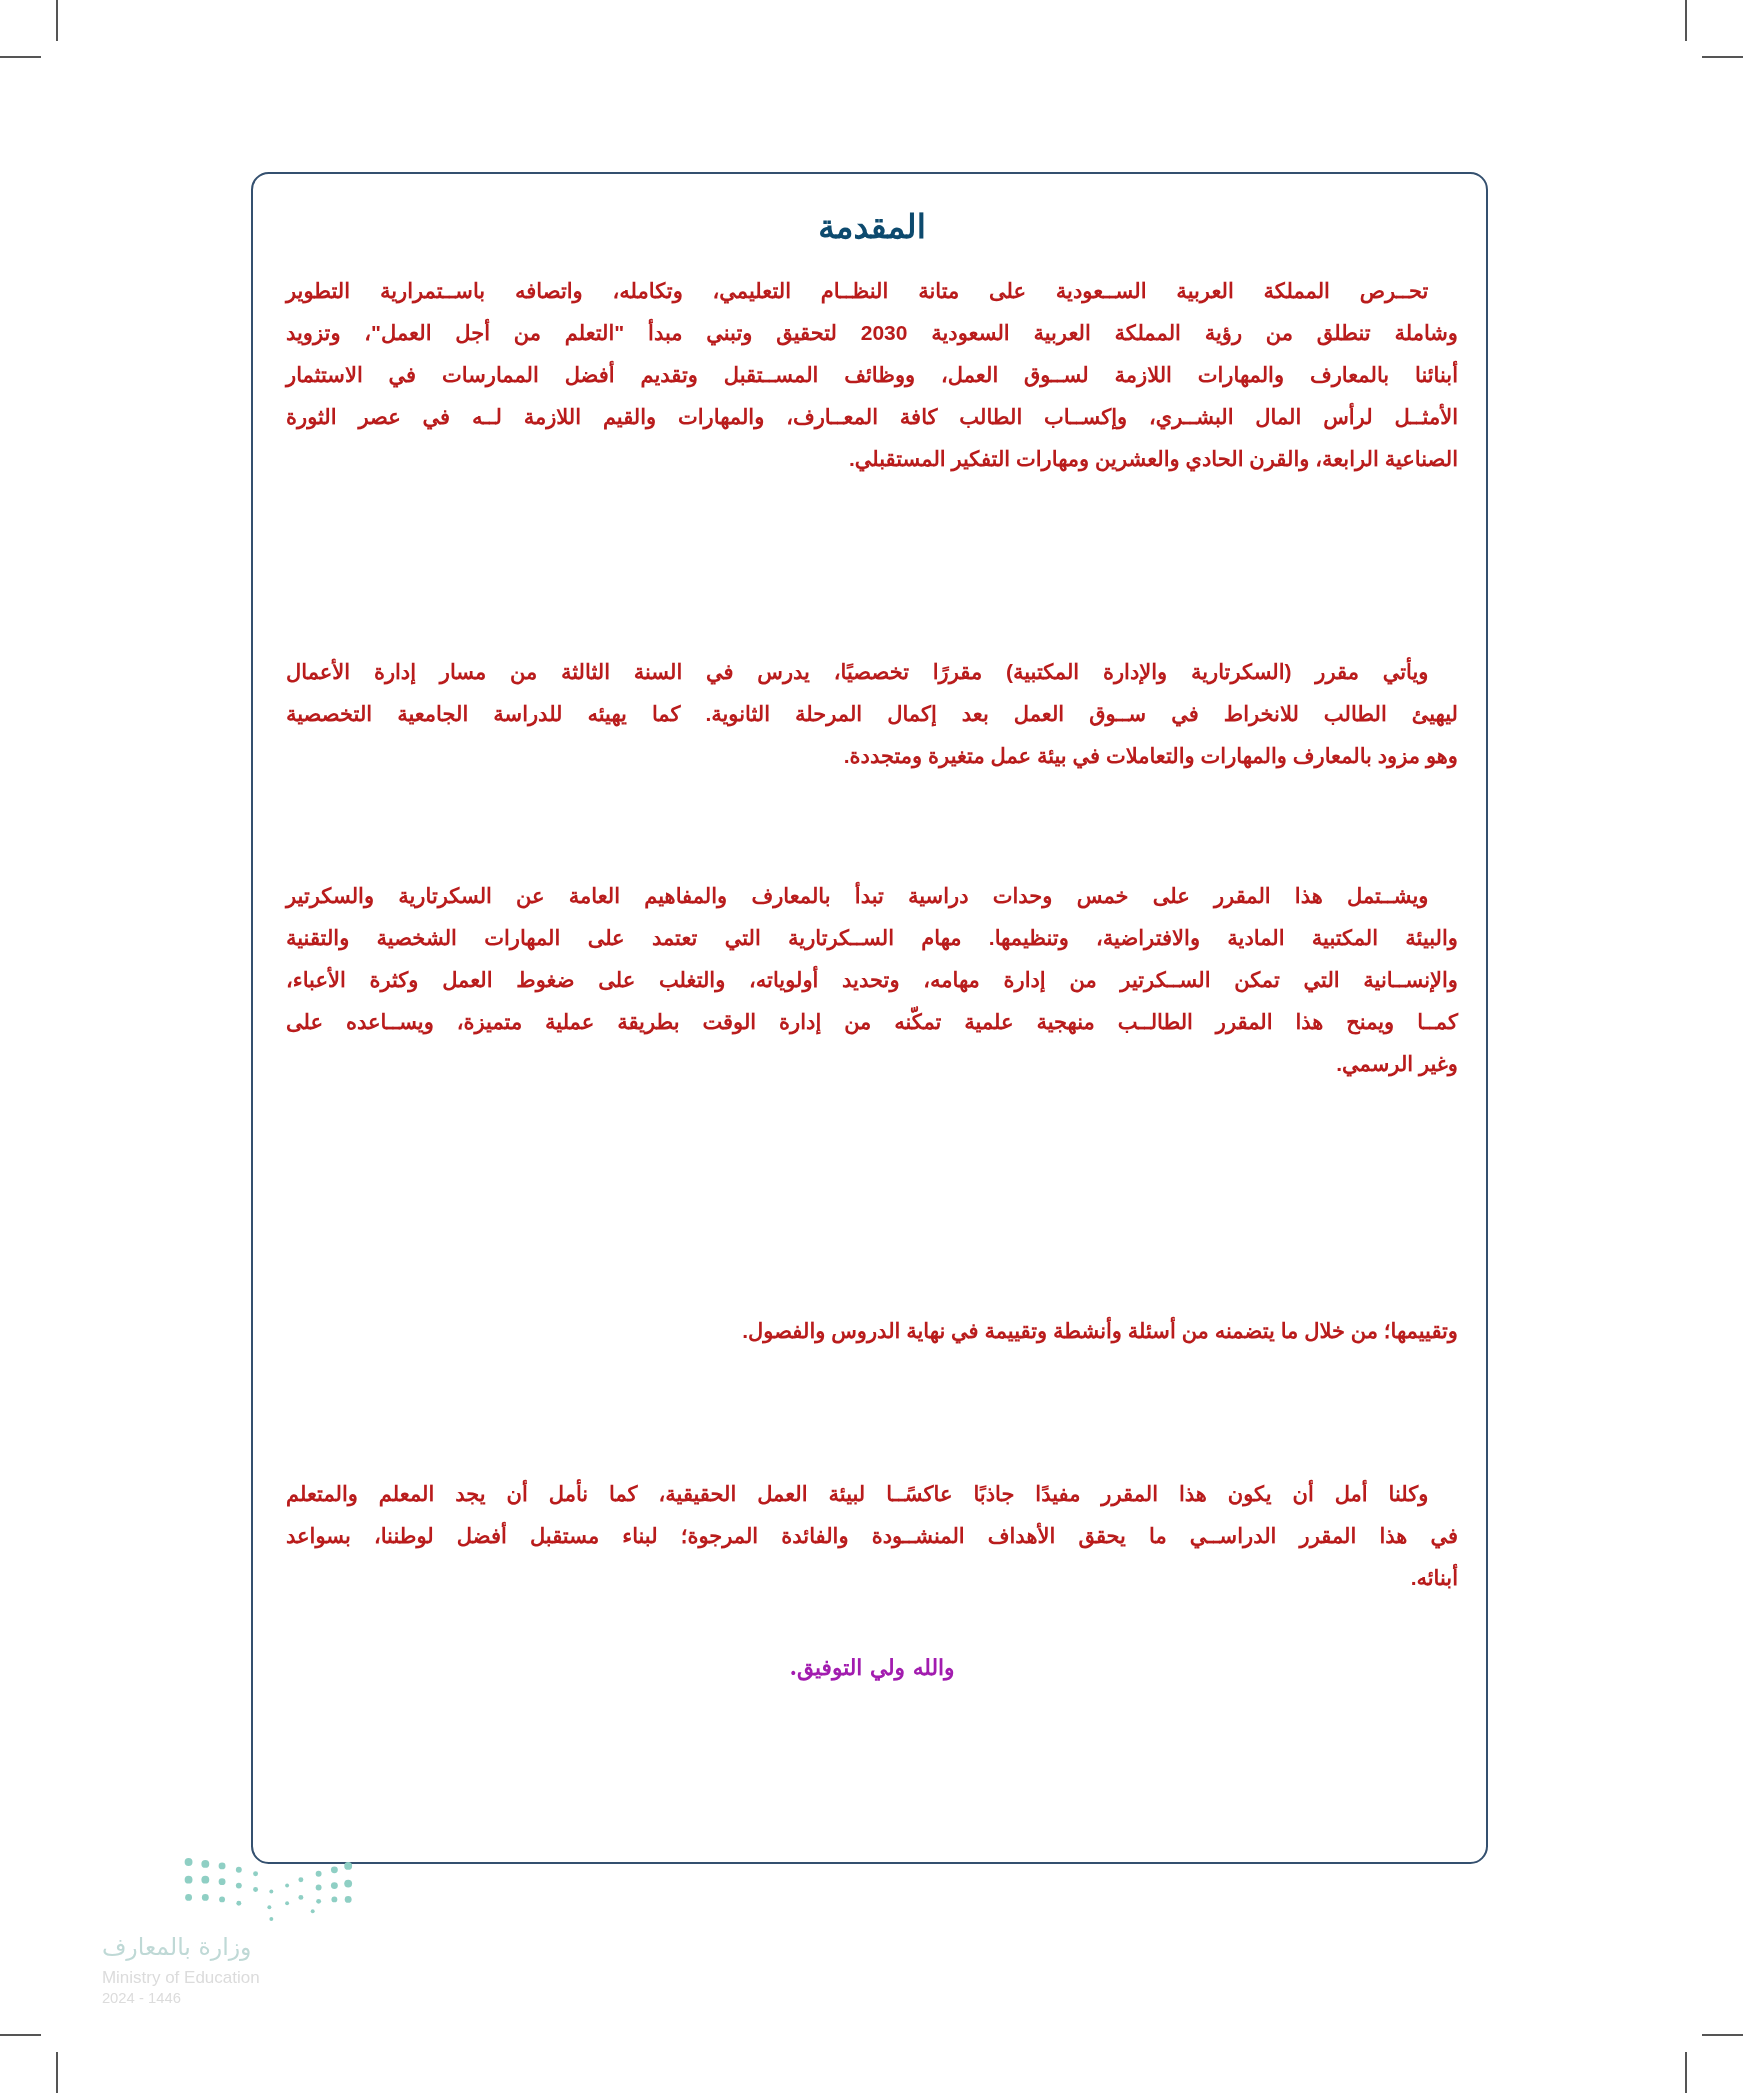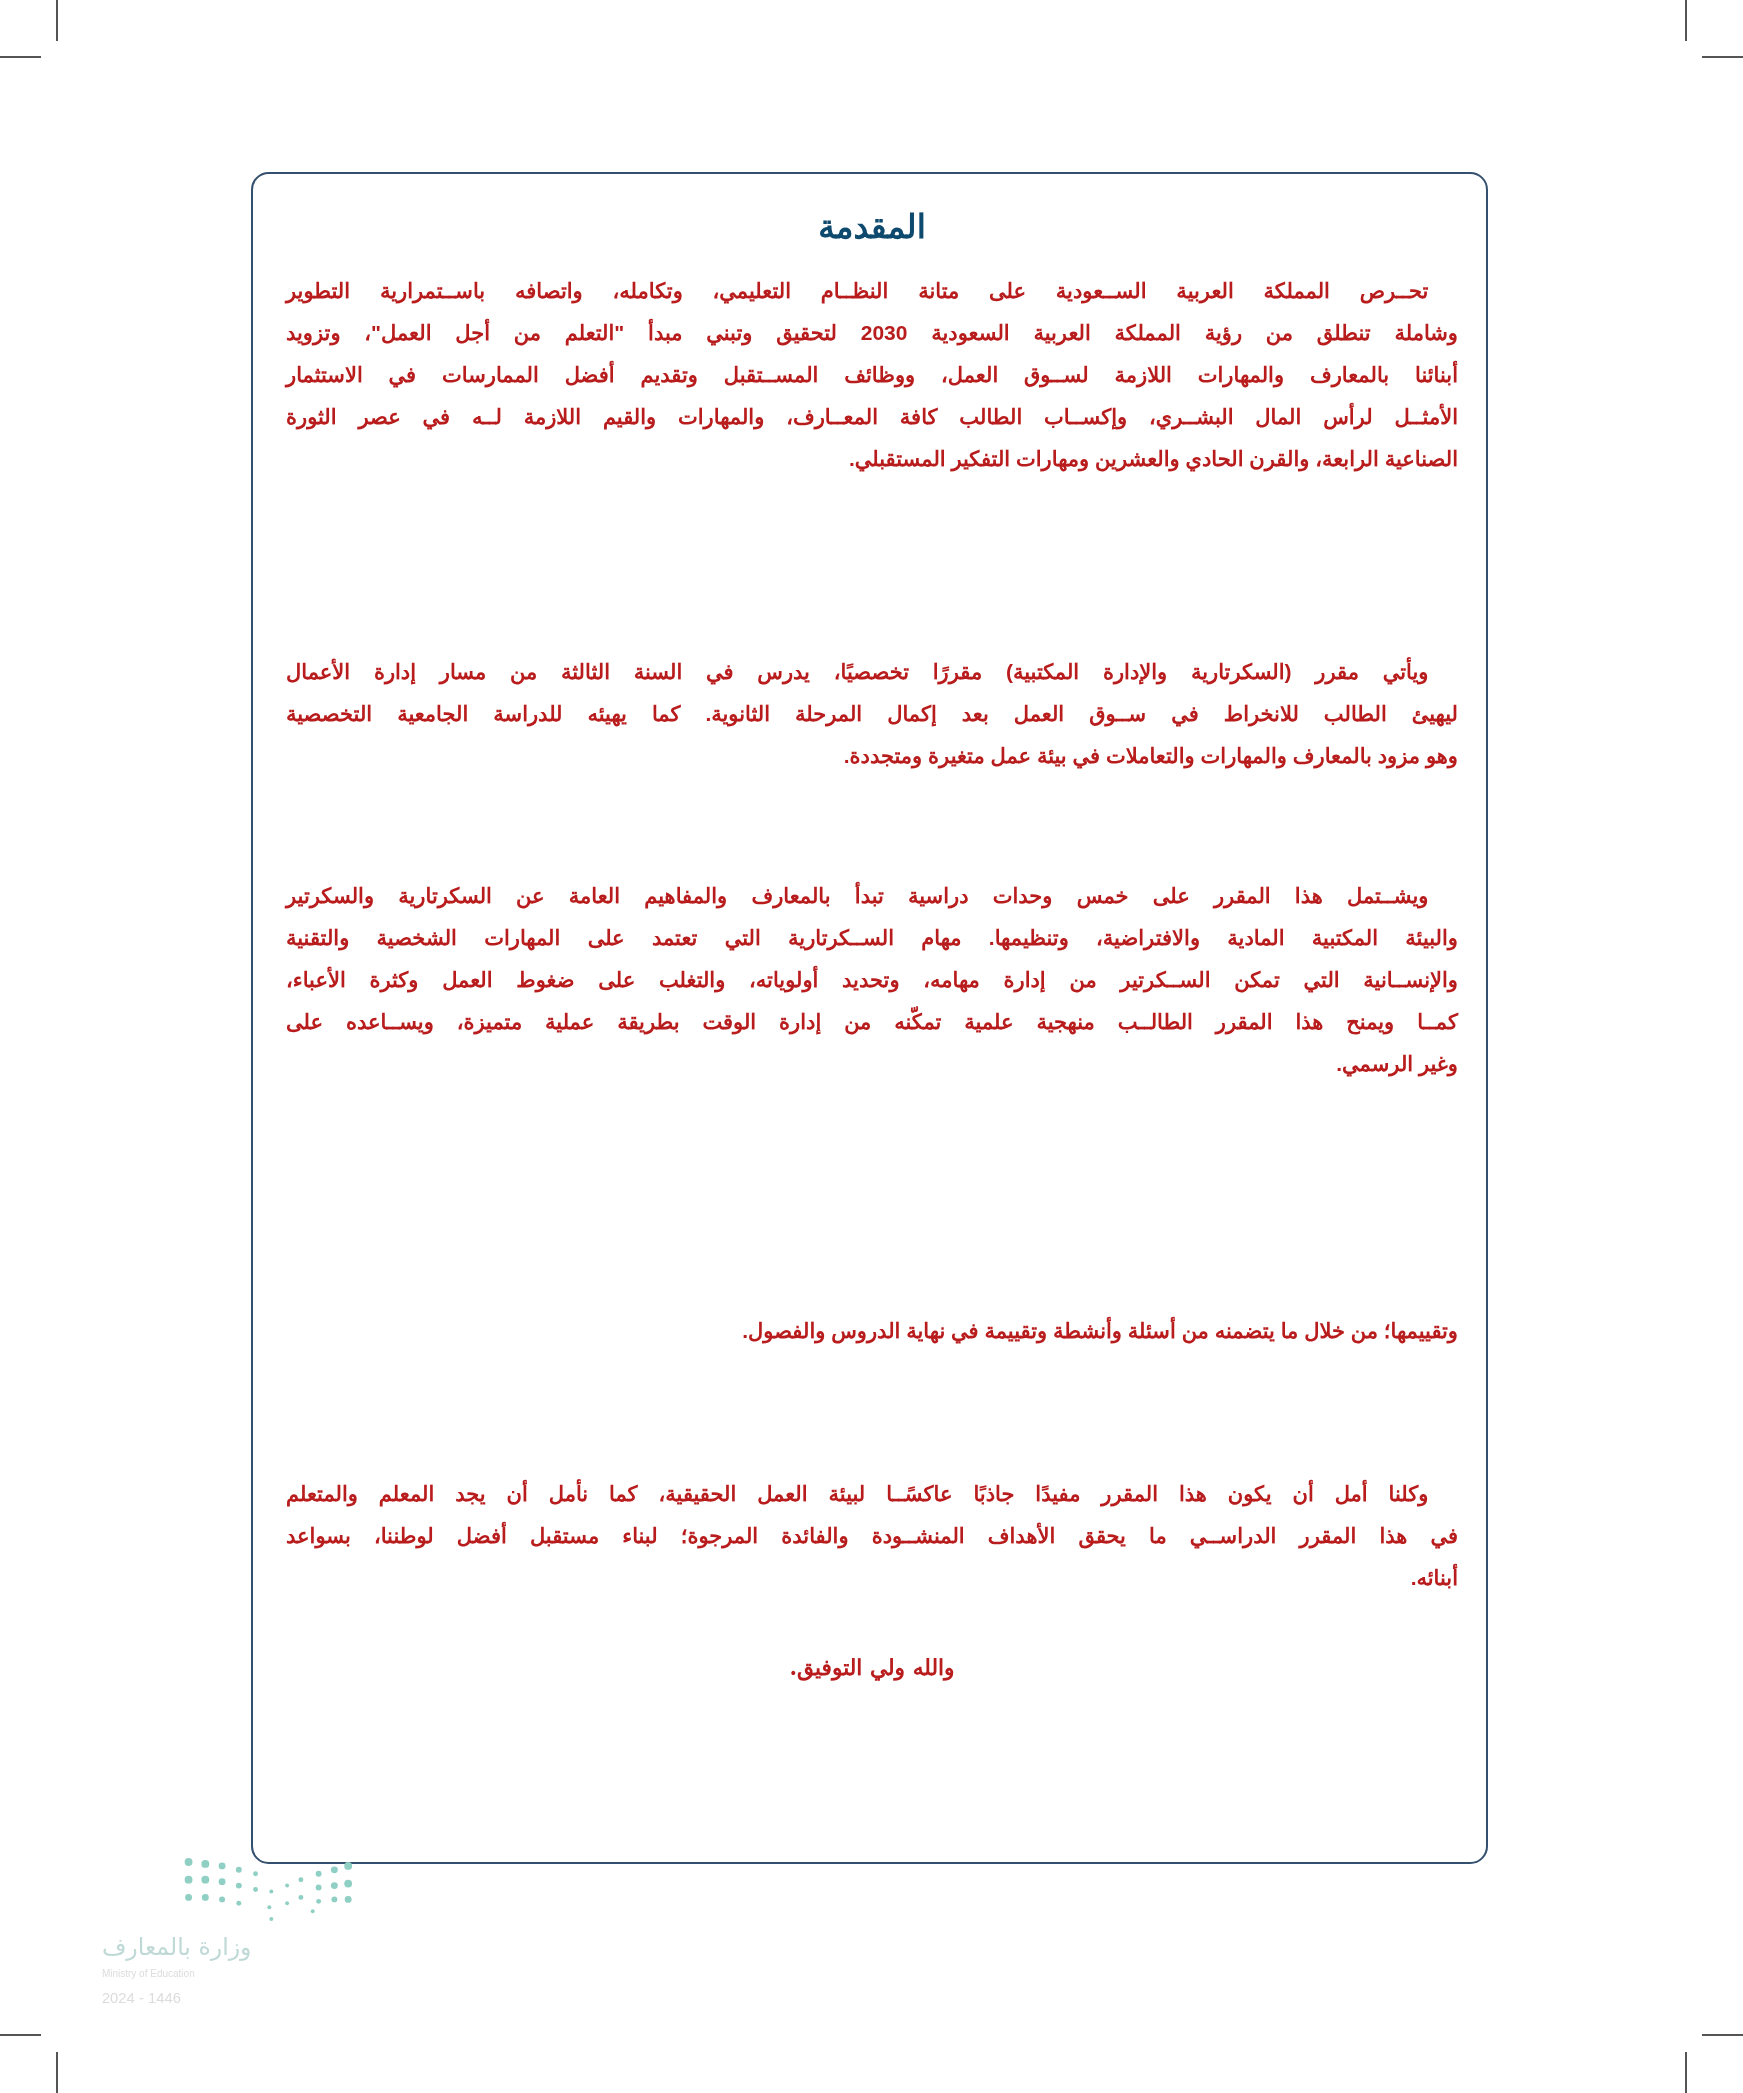--- a/index.html
+++ b/index.html
@@ -20,26 +20,26 @@
     color: #b91c1c;
   }
   .line {
     height: 42px; line-height: 42px; white-space: nowrap;
     text-align: justify; text-align-last: justify; display: block;
   }
   .line.first { padding-right: 29.6px; }
   .line.last { text-align-last: right; }
   .closing {
     position: absolute; left: 0; right: 0; top: 1655px; text-align: center;
-    direction: rtl; font-family: "DejaVu Serif", serif; font-weight: bold; font-size: 21.7px; color: #b91c1c;
+    direction: rtl; font-family: "DejaVu Serif", serif; font-weight: bold; font-size: 21.7px; color: #a21caf;
   }
   .logo { position: absolute; left: 94px; top: 1852px; width: 266px; }
   .dots { position: absolute; left: 0; top: 0; width: 266px; height: 79px; }
   .logo-ar { position: absolute; left: 7.9px; top: 81px; font-size: 23.6px; color: #bfd9d6; direction: rtl; font-family: "DejaVu Sans", sans-serif; }
-  .logo-en { position: absolute; left: 7.9px; top: 116px; font-size: 10px; color: #dcdcdc; font-family: "Liberation Sans", sans-serif; white-space: nowrap; }
+  .logo-en { position: absolute; left: 7.9px; top: 116px; font-size: 17px; color: #dcdcdc; font-family: "Liberation Sans", sans-serif; white-space: nowrap; }
   .logo-yr { position: absolute; left: 7.9px; top: 138px; font-size: 14.8px; color: #dcdcdc; font-family: "Liberation Sans", sans-serif; white-space: nowrap; }
 </style>
 </head>
 <body>
 
 <div class="crop" style="left:56px;top:0;width:2px;height:41px;"></div>
 <div class="crop" style="left:0;top:56px;width:41px;height:2px;"></div>
 <div class="crop" style="left:1685px;top:0;width:2px;height:41px;"></div>
 <div class="crop" style="left:1702px;top:56px;width:41px;height:2px;"></div>
 <div class="crop" style="left:0;top:2034px;width:41px;height:2px;"></div>

